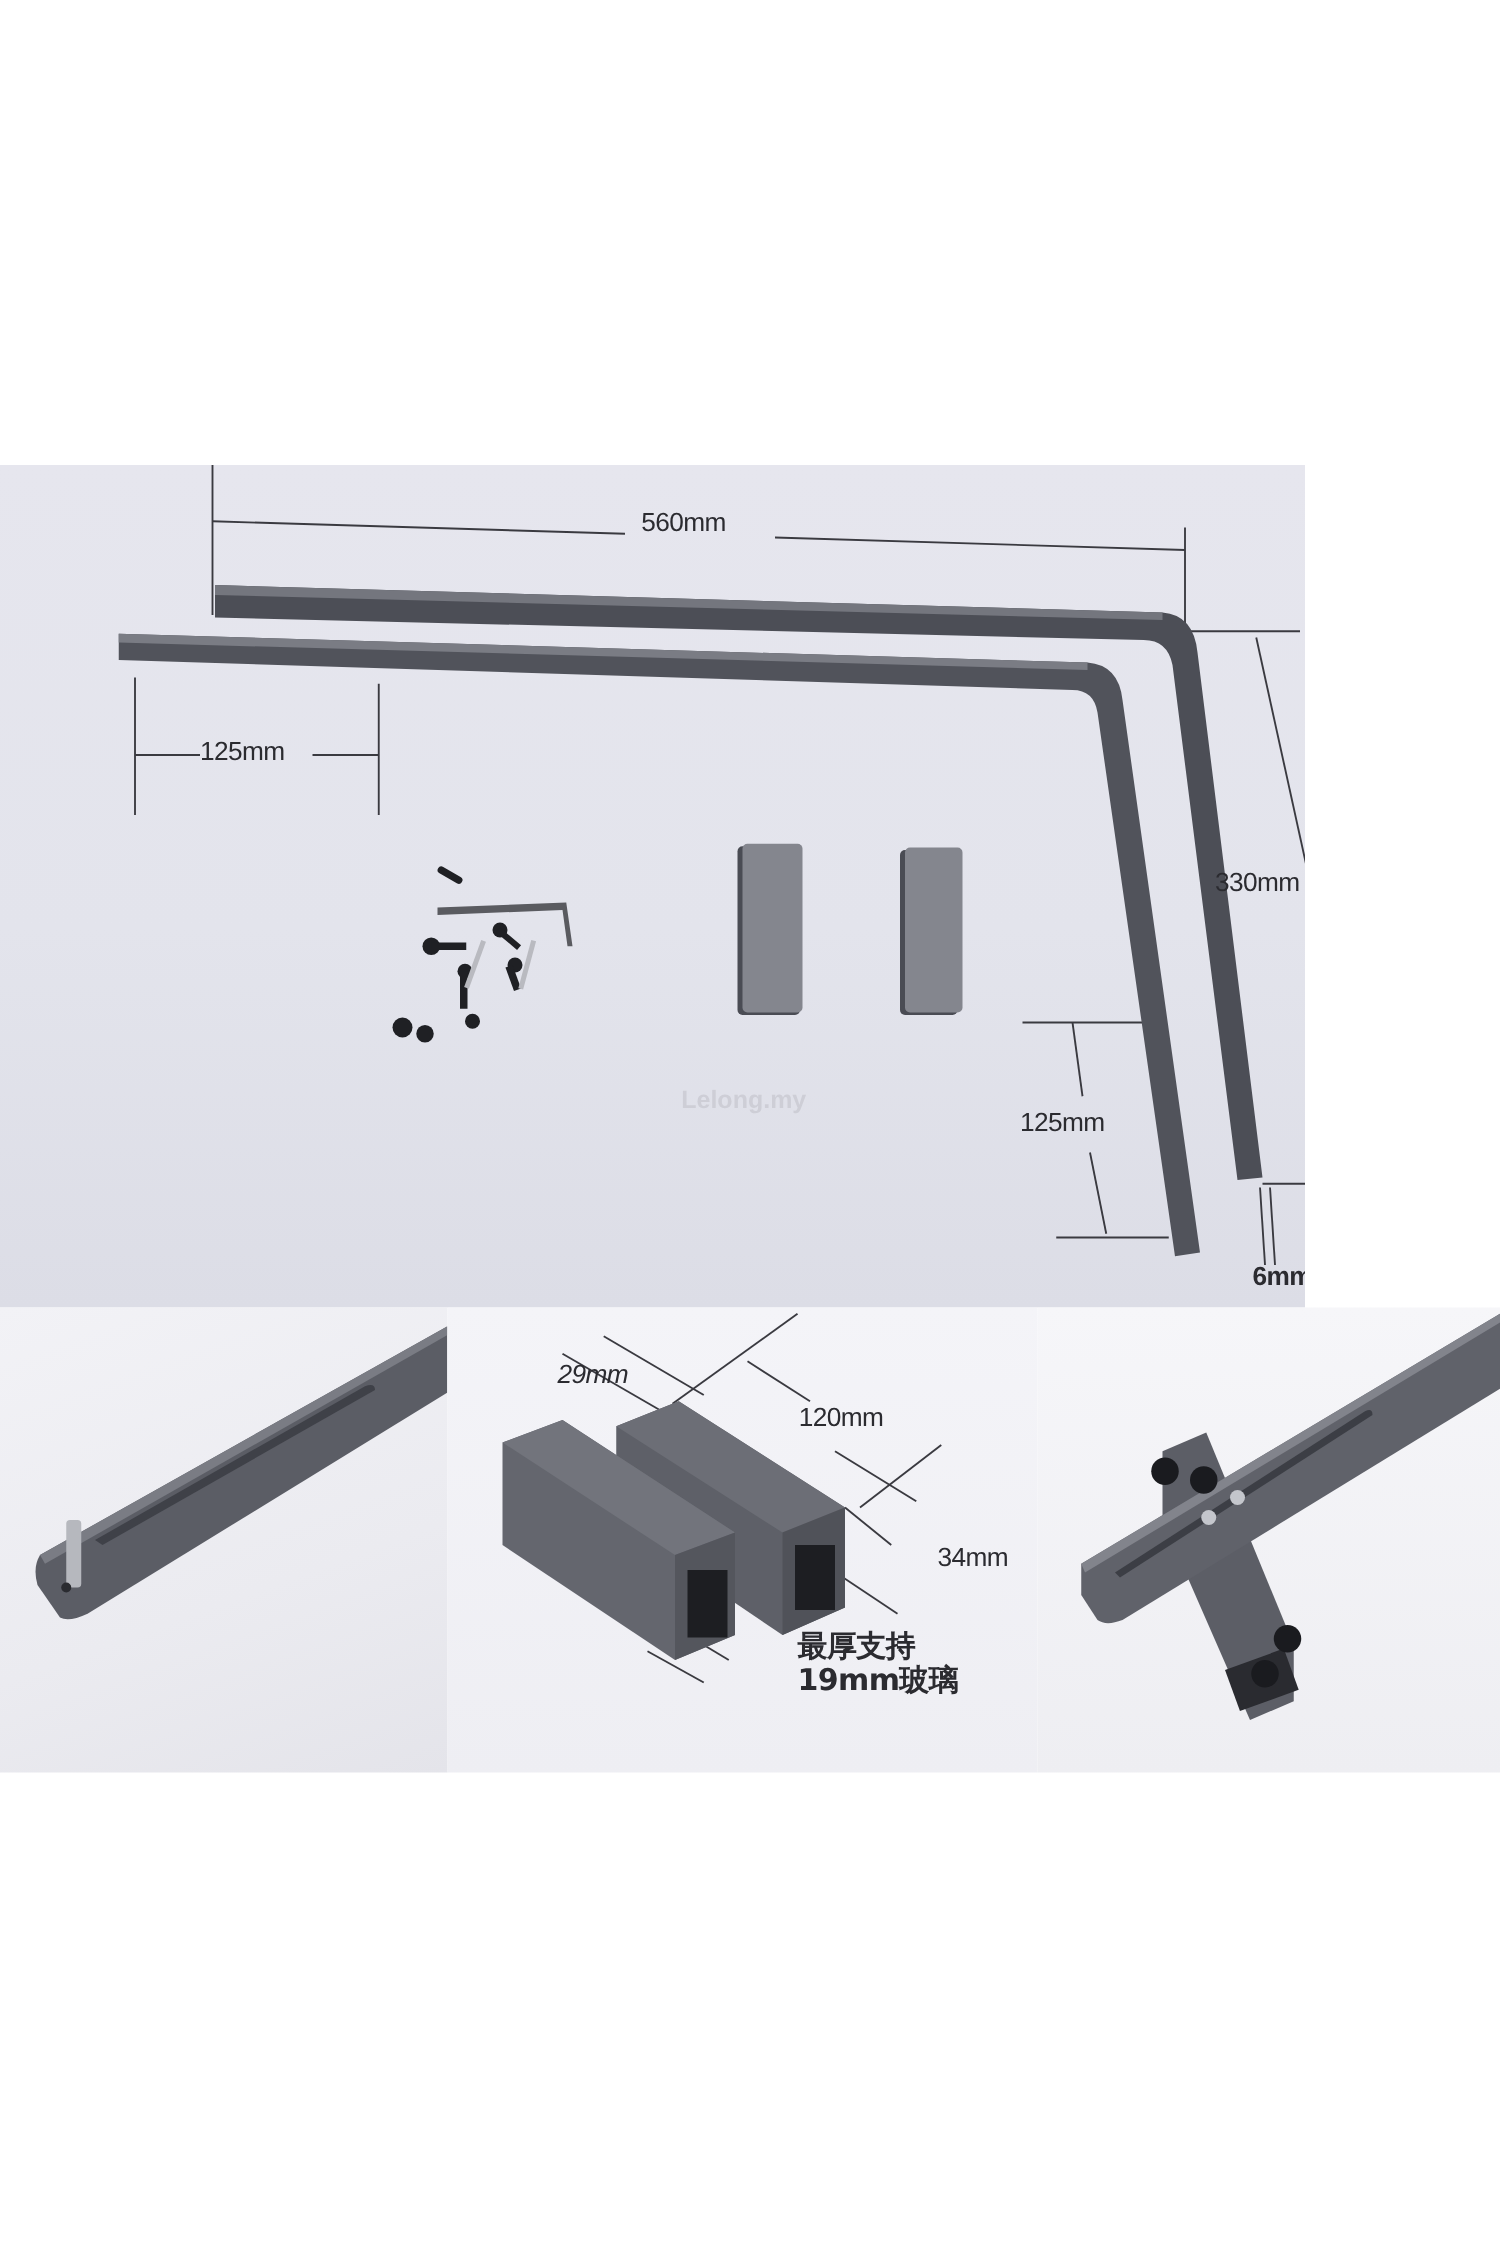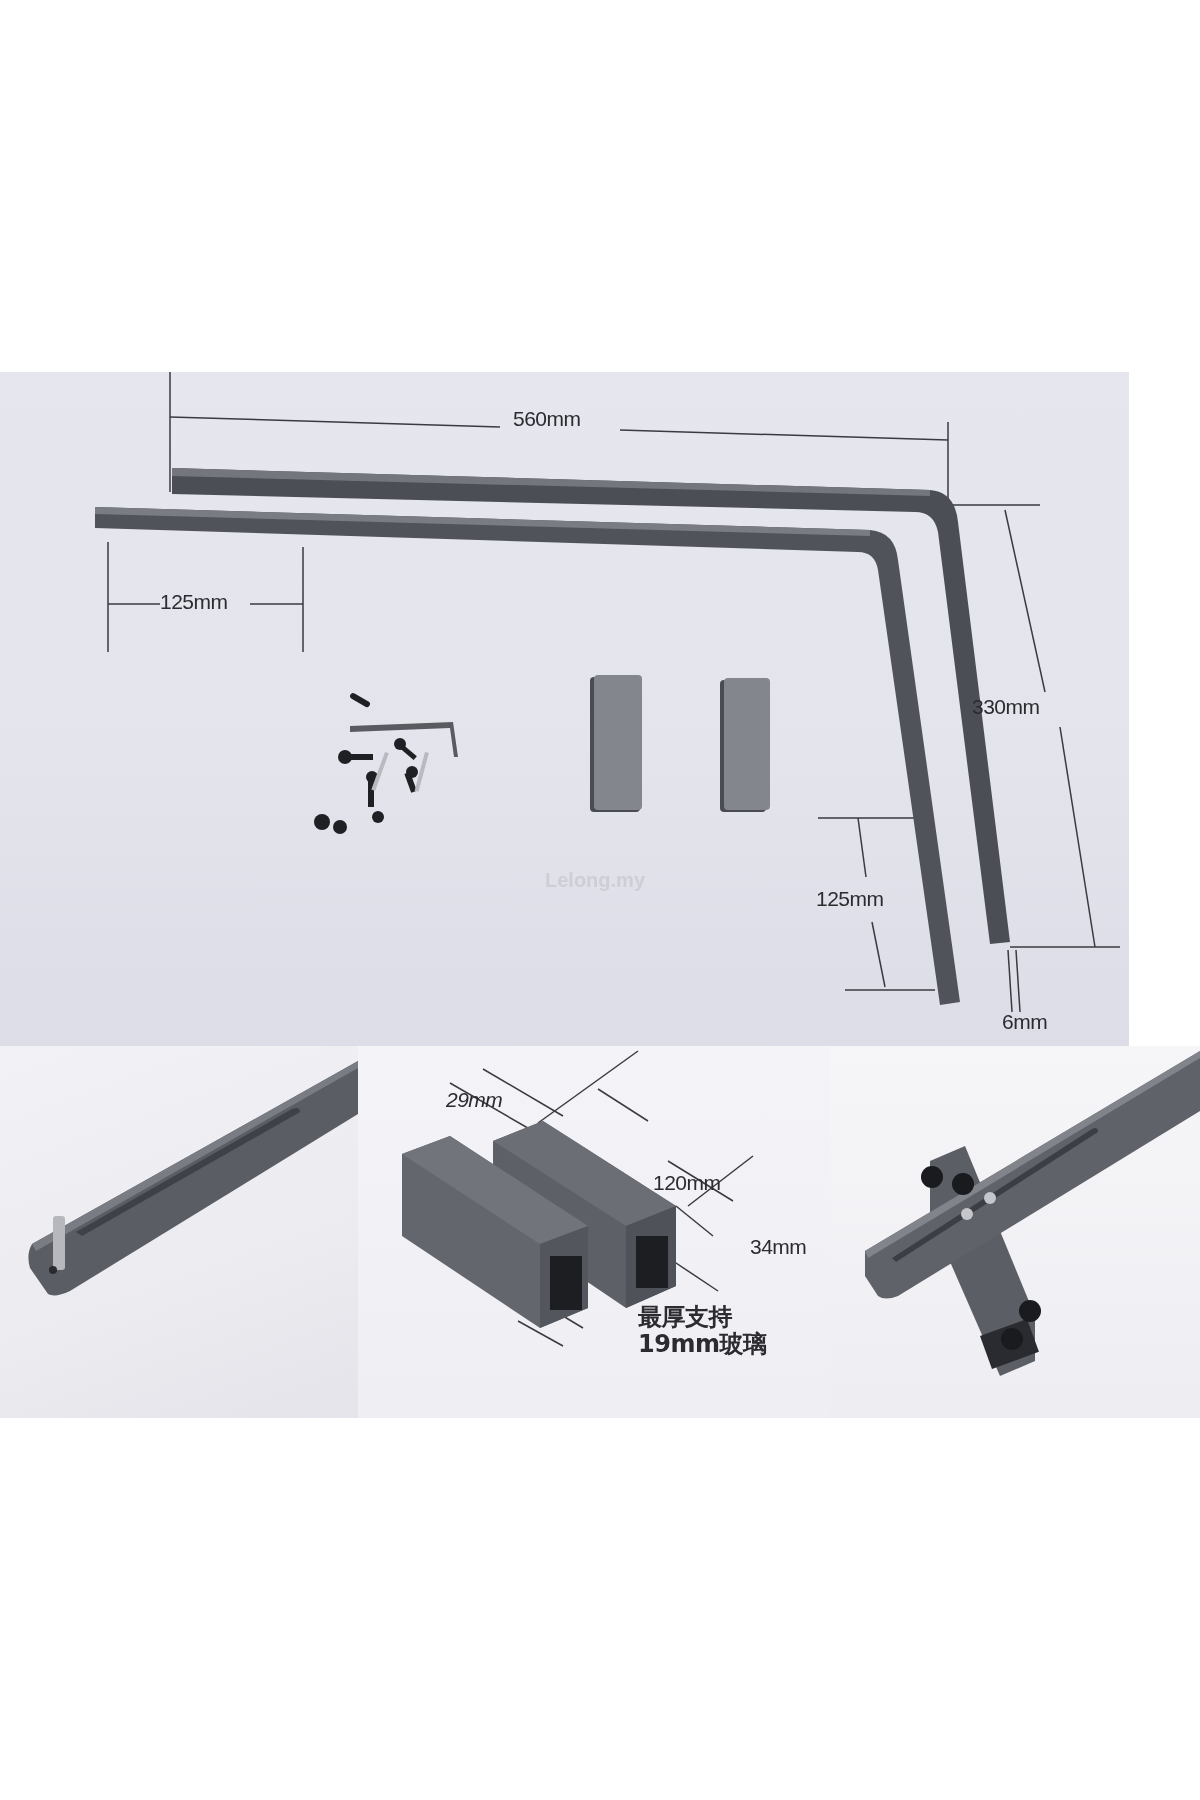--- a/index.html
+++ b/index.html
@@ -1,21 +1,21 @@
 <!DOCTYPE html>
 <html><head>
 <meta charset="utf-8">
 <style>
   html, body { margin: 0; padding: 0; }
   body {
     width: 1200px; height: 1800px; background: #ffffff; position: relative; overflow: hidden;
     font-family: "Liberation Sans", sans-serif;
   }
   .photo { position: absolute; overflow: hidden; }
-  #main-photo { left: 0; top: 372px; width: 1129px; height: 674px;
+  #main-photo { left: 0; top: 372px; width: 1044px; height: 674px;
     background: linear-gradient(180deg, #e6e6ee 0%, #e3e4ec 55%, #dcdde6 100%); }
   #panel-left { left: 0; top: 1046px; width: 358px; height: 372px;
     background: linear-gradient(160deg, #f2f2f6 0%, #ebebf0 60%, #e4e4ea 100%); }
   #panel-mid { left: 358px; top: 1046px; width: 472px; height: 372px;
     background: linear-gradient(180deg, #f4f4f8 0%, #eeeef3 100%); }
   #panel-right { left: 830px; top: 1046px; width: 370px; height: 372px;
     background: linear-gradient(180deg, #f6f6f9 0%, #eeeef2 100%); }
   svg { position: absolute; left: 0; top: 0; }
   .dim-label { position: absolute; color: #2b2b30; font-size: 21px; letter-spacing: -0.5px; white-space: nowrap; }
   .dim-label.cn { font-family: "DejaVu Sans", sans-serif; font-weight: bold; font-size: 24px; line-height: 27px; }
@@ -76,21 +76,21 @@
       <circle cx="322" cy="450" r="8"></circle>
         <circle cx="340" cy="455" r="7"></circle>
       <rect x="385" y="380" width="4" height="40" fill="#b9bac0" transform="rotate(20 385 380)"></rect>
       <rect x="425" y="380" width="4" height="40" fill="#b9bac0" transform="rotate(15 425 380)"></rect>
     </g>
   </svg>
   <span class="dim-label" style="left:513px;top:35px;">560mm</span>
   <span class="dim-label" style="left:160px;top:218px;">125mm</span>
   <span class="dim-label" style="left:972px;top:323px;">330mm</span>
   <span class="dim-label" style="left:816px;top:515px;">125mm</span>
-  <span class="dim-label" style="left:1002px;top:638px;">6mm</span>
+  <span class="dim-label" style="left:1002px;top:638px;font-weight:bold;">6mm</span>
   <span class="watermark" style="left:545px;top:497px;">Lelong.my</span>
 </div>
 
 <div id="panel-left" class="photo">
   <svg width="358" height="372" viewBox="0 0 358 372">
     <path d="M32 198 L358 15 L358 68 L70 245 Q55 252 48 248 L30 222 Q26 208 32 198 Z" fill="#5b5d65"></path>
     <path d="M32 198 L358 15 L358 22 L36 205 Z" fill="#7a7c84"></path>
     <path d="M76 186 L292 63 Q300 60 300 66 L82 190 Z" fill="#3f4148"></path>
     <rect x="53" y="170" width="12" height="54" rx="3" fill="#b6b8be"></rect>
     <circle cx="53" cy="224" r="4" fill="#2a2b30"></circle>
@@ -116,21 +116,21 @@
     <path d="M135 95 L185 75 L318 160 L268 180 Z" fill="#6c6e76"></path>
     <path d="M268 180 L318 160 L318 240 L268 262 Z" fill="#505259"></path>
     <rect x="278" y="190" width="32" height="52" fill="#1d1e22"></rect>
 
     <path d="M44 108 L92 90 L230 180 L230 262 L182 282 L44 190 Z" fill="#64666e"></path>
     <path d="M44 108 L92 90 L230 180 L182 198 Z" fill="#72747c"></path>
     <path d="M182 198 L230 180 L230 262 L182 282 Z" fill="#54565d"></path>
     <rect x="192" y="210" width="32" height="54" fill="#1d1e22"></rect>
   </svg>
   <span class="dim-label" style="left:88px;top:42px;font-style:italic;">29mm</span>
-  <span class="dim-label" style="left:295px;top:77px;margin-top:48px;">120mm</span>
+  <span class="dim-label" style="left:281px;top:77px;">120mm</span>
   <span class="dim-label" style="left:392px;top:189px;text-align:center;">34mm</span>
   <div class="dim-label cn" style="left:280px;top:258px;">
     <div>最厚支持</div>
     <div>19mm玻璃</div>
   </div>
 </div>
 
 <div id="panel-right" class="photo">
   <svg width="370" height="372" viewBox="0 0 370 372">
 

